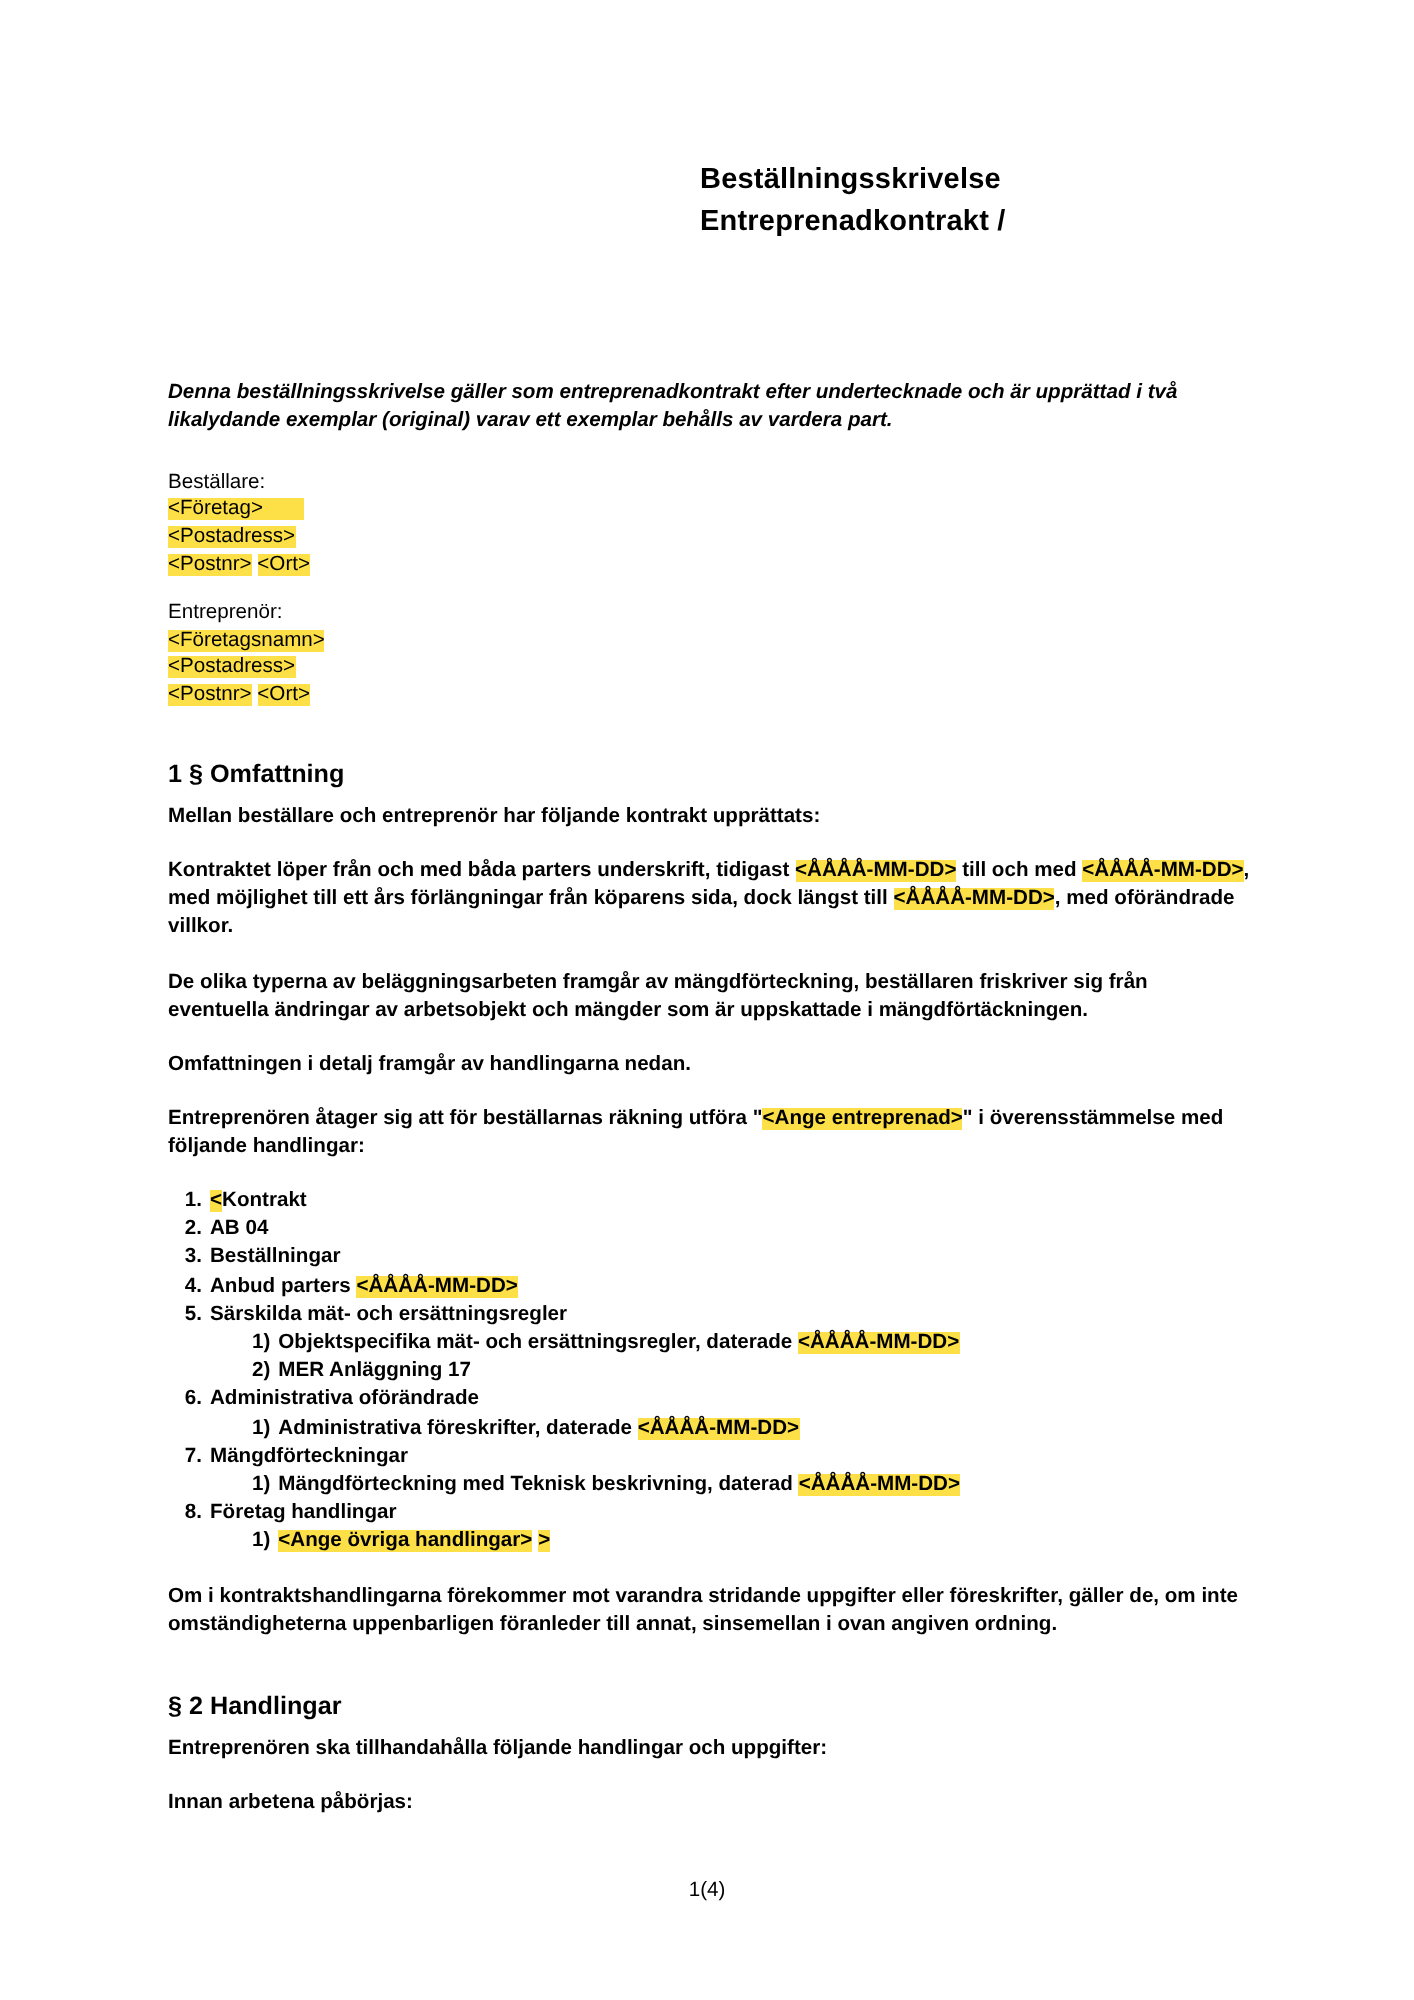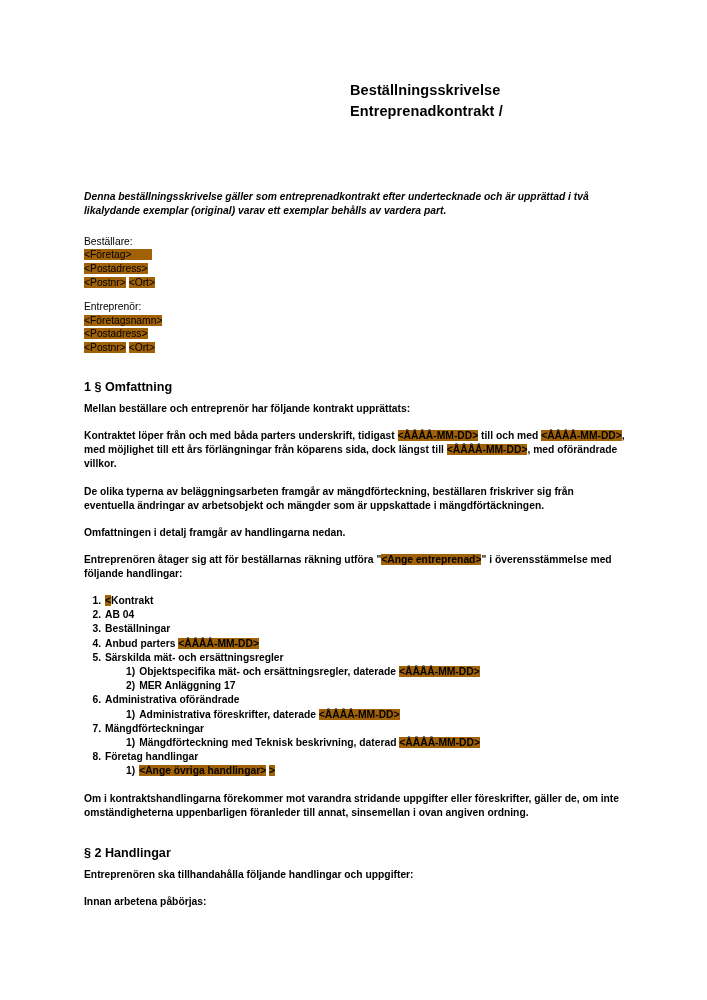--- a/index.html
+++ b/index.html
@@ -88,21 +88,21 @@
     text-align: right;
   }
   .sub {
     padding-left: 21px;
     font-size: 10.3px;
     line-height: 1.38;
   }
   .sub .snum { margin-right: 4px; }
 
   .hl {
-    background-color: #a16207;
+    background-color: #fde047;
   }
 
   .footer {
     position: absolute;
     left: 0;
     top: 940px;
     width: 707px;
     text-align: center;
     font-size: 10.3px;
   }
@@ -202,14 +202,15 @@
     <h2 class="section">§ 2 Handlingar</h2>
 
     <p class="body">Entreprenören ska tillhandahålla följande handlingar och uppgifter:</p>
 
     <div class="p-gap"></div>
 
     <p class="body">Innan arbetena påbörjas:</p>
 
   </div>
 
+  <div class="footer">1(4)</div>
 
 </div>
 
 </body></html>

